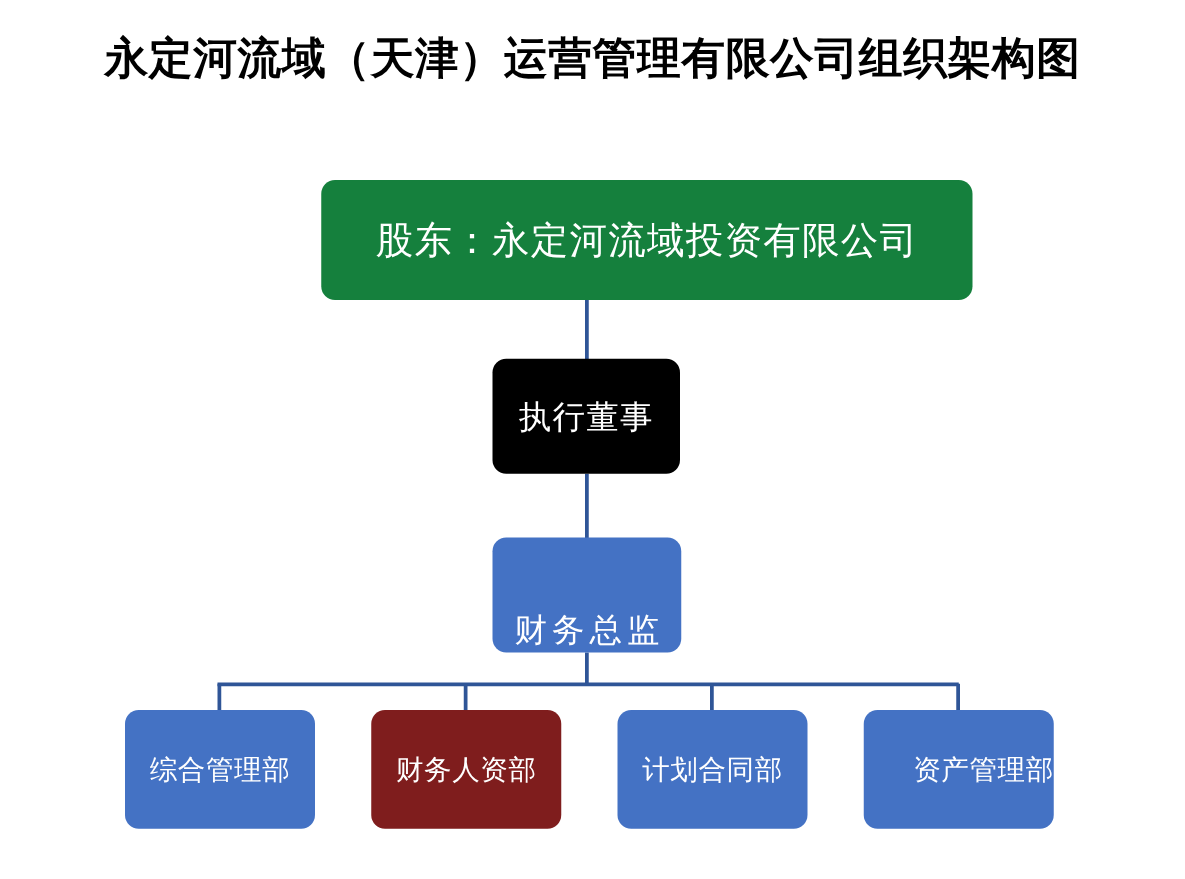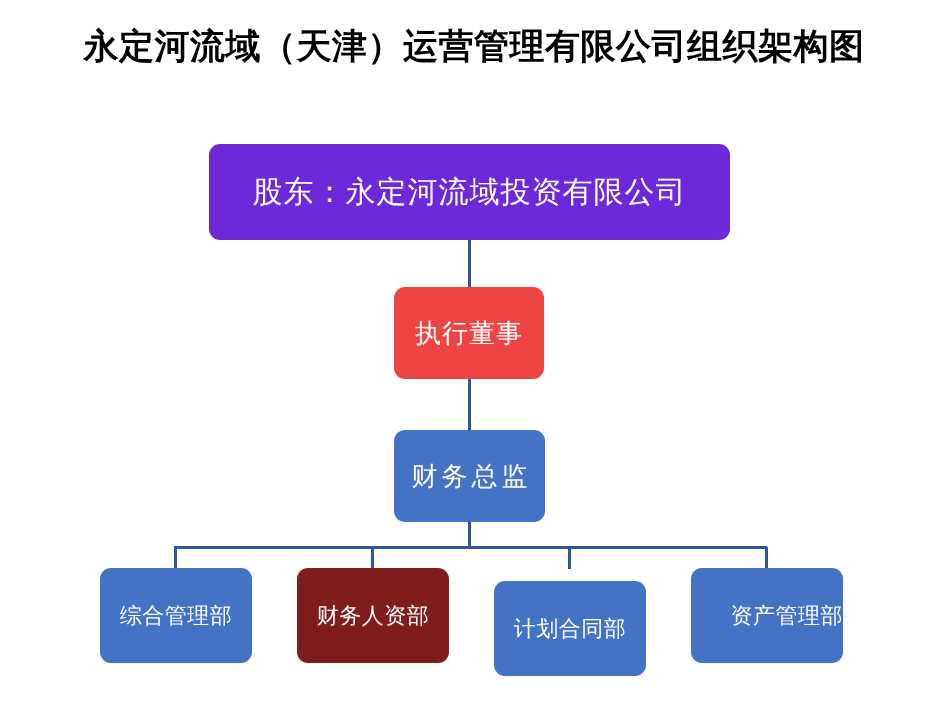--- a/index.html
+++ b/index.html
@@ -121,41 +121,41 @@
     <line x1="469.5" y1="522" x2="469.5" y2="548" stroke="#2F5597" stroke-width="3"></line>
 
     <line x1="174" y1="547.5" x2="767" y2="547.5" stroke="#2F5597" stroke-width="3"></line>
 
     <line x1="175.5" y1="547" x2="175.5" y2="569" stroke="#2F5597" stroke-width="3"></line>
     <line x1="372.5" y1="547" x2="372.5" y2="569" stroke="#2F5597" stroke-width="3"></line>
     <line x1="569.5" y1="547" x2="569.5" y2="569" stroke="#2F5597" stroke-width="3"></line>
     <line x1="766.5" y1="547" x2="766.5" y2="569" stroke="#2F5597" stroke-width="3"></line>
   </svg>
 
-  <div class="node node-shareholder" style="background:#6d28d9;">
+  <div class="node node-shareholder" style="background:#15803d;margin-left:48px;">
     <span>股东：永定河流域投资有限公司</span>
   </div>
 
-  <div class="node node-director" style="background:#ef4444;">
+  <div class="node node-director" style="background:#000000;">
     <span>执行董事</span>
   </div>
 
-  <div class="node node-cfo" style="background:#4472C4;">
+  <div class="node node-cfo" style="background:#4472C4;align-items:flex-end;">
     <span>财务总监</span>
   </div>
 
   <div class="node node-dept dept-0" style="background:#4472C4;">
     <span>综合管理部</span>
   </div>
 
   <div class="node node-dept dept-1" style="background:#7f1d1d;">
     <span>财务人资部</span>
   </div>
 
-  <div class="node node-dept dept-2" style="background:#4472C4;margin-top:13px;">
+  <div class="node node-dept dept-2" style="background:#4472C4;">
     <span>计划合同部</span>
   </div>
 
   <div class="node node-dept dept-3" style="background:#4472C4;justify-content:flex-end;">
     <span>资产管理部</span>
   </div>
 
 </div>
 
 </body></html>

